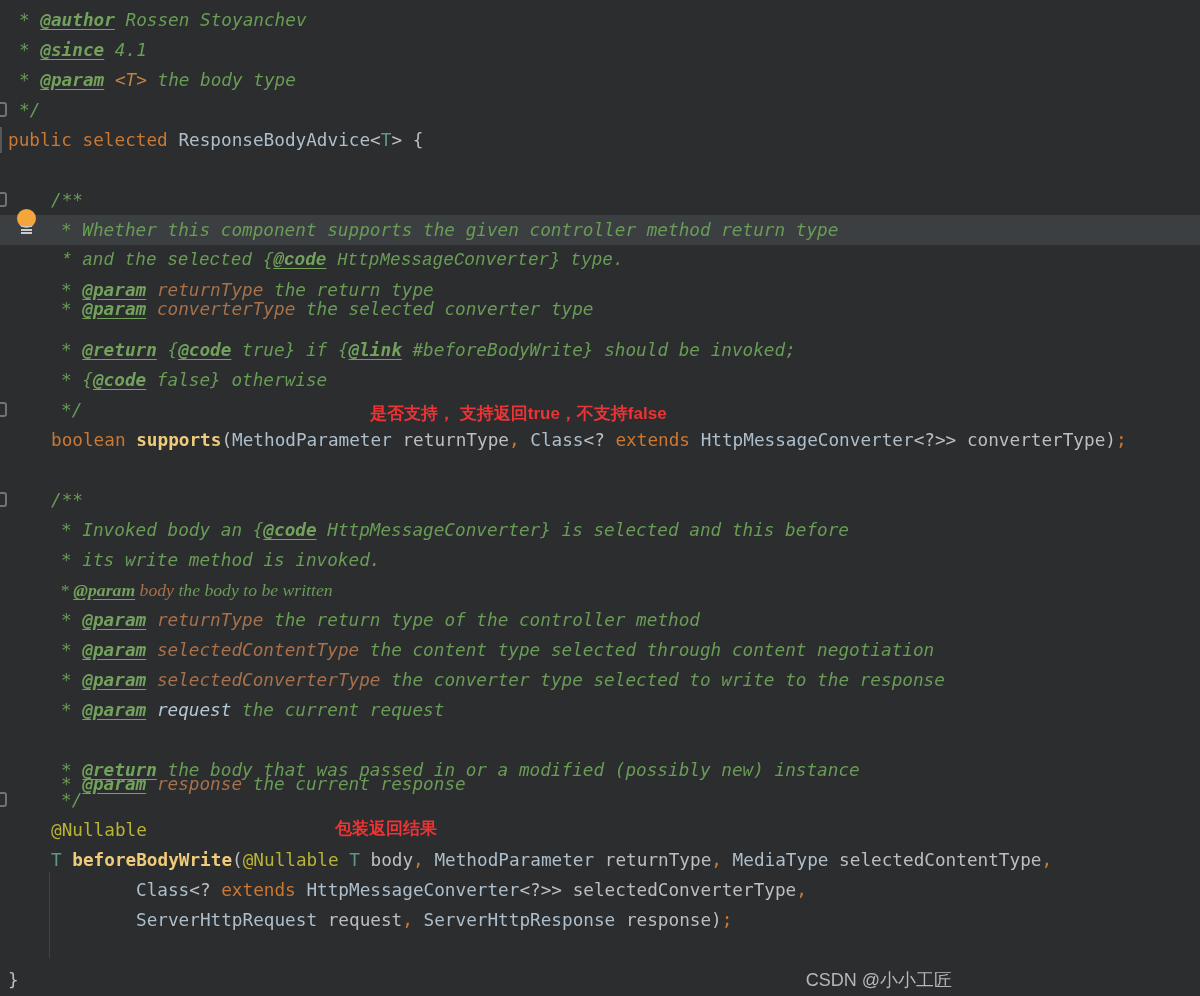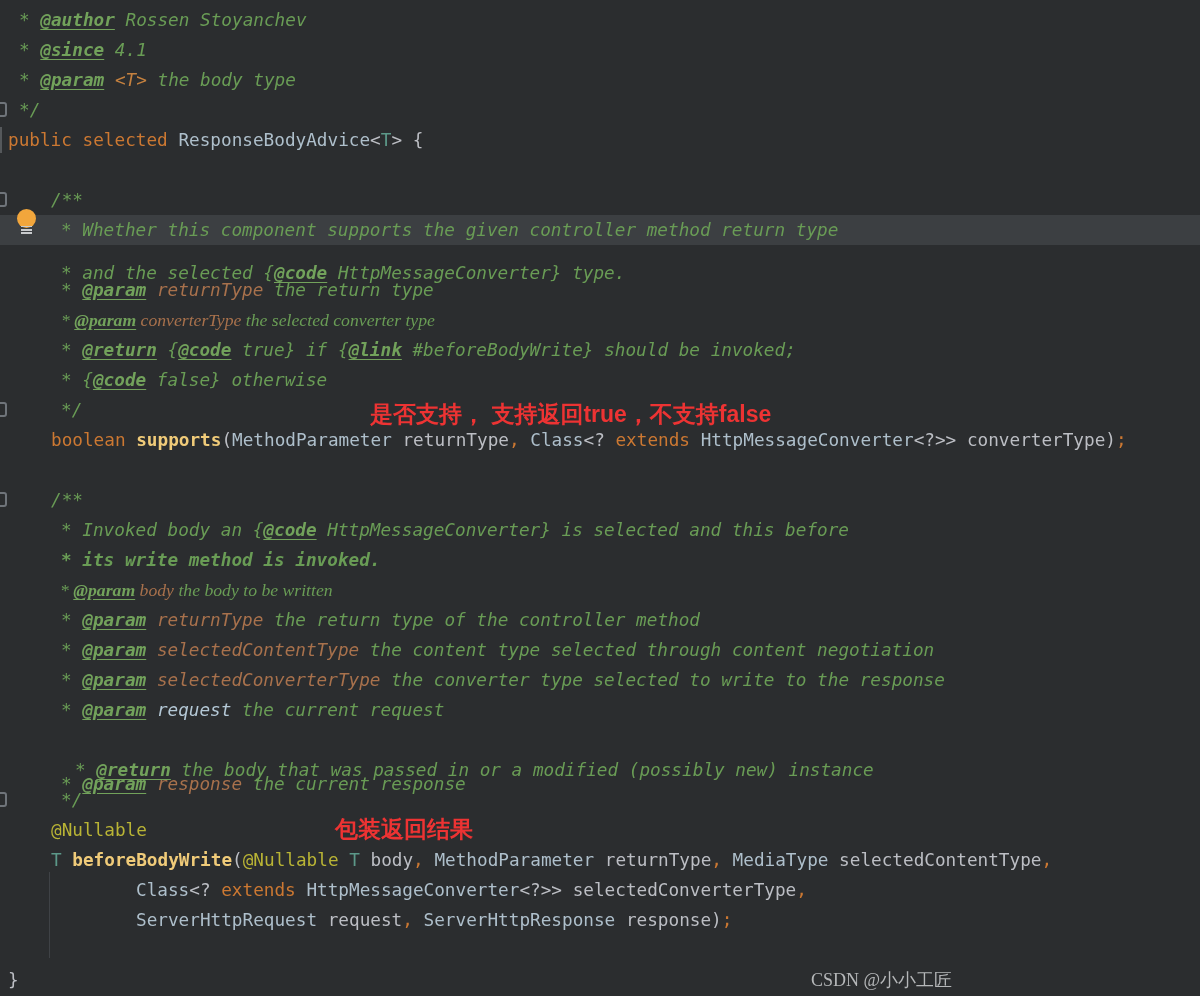--- a/index.html
+++ b/index.html
@@ -20,23 +20,23 @@
   .s-dr{color:var(--docreq);font-style:italic}
   .s-dT{color:var(--docT);font-style:italic}
   .s-k{color:var(--kw)}
   .s-i{color:var(--id)}
   .s-t{color:var(--type)}
   .s-m{color:var(--mth);font-weight:600}
   .s-a{color:var(--ann)}
   .s-g{color:var(--tp)}
   .s-o{color:var(--op)}
   .red-note{position:absolute;height:30px;line-height:30px;color:var(--red);
-    font-family:"Liberation Sans",sans-serif;font-weight:bold;font-size:23px;white-space:pre}
+    font-family:"Liberation Sans",sans-serif;font-weight:bold;font-size:17px;white-space:pre}
   .watermark{position:absolute;top:965px;right:12px;height:30px;line-height:30px;
-    color:var(--wm);font-family:Liberation Serif, serif;font-size:18px}
+    color:var(--wm);font-family:Liberation Sans, sans-serif;font-size:18px}
   .indent-guide{position:absolute;width:1px;background:var(--guide)}
   .caret-mark{position:absolute;width:2px;background:#55585B}
   .gutico{position:absolute;left:-6px;width:13px;height:15px;border:2px solid var(--gut);border-radius:3px}
   .bulb{position:absolute;width:20px;height:30px}
   .bulb .glass{width:19px;height:19px;border-radius:50%;background:#F2A63C;margin:0 auto}
   .bulb .base{width:11px;height:8px;margin:-2px auto 0;
     background:repeating-linear-gradient(to bottom,#C9CBCD 0 1.5px,transparent 1.5px 3.2px)}
 </style>
 </head>
 <body>
@@ -44,37 +44,37 @@
 <div id="editor">
   <div class="hl-row" id="hl-row" style="top: 215px;"></div>
   <div id="lines-layer">
       <div class="line" style="left: 19px; top: 5px;"><span class="s-d">* </span><span class="s-dt">@author</span><span class="s-d"> Rossen Stoyanchev</span></div>
       <div class="line" style="left: 19px; top: 35px;"><span class="s-d">* </span><span class="s-dt">@since</span><span class="s-d"> 4.1</span></div>
       <div class="line" style="left: 19px; top: 65px;"><span class="s-d">* </span><span class="s-dt">@param</span><span class="s-d"> </span><span class="s-dT">&lt;T&gt;</span><span class="s-d"> the body type</span></div>
       <div class="line" style="left: 19px; top: 95px;"><span class="s-d">*/</span></div>
       <div class="line" style="left: 8px; top: 125px;"><span class="s-k">public</span><span class="s-i"> </span><span class="s-k">selected</span><span class="s-i"> </span><span class="s-t">ResponseBodyAdvice</span><span class="s-i">&lt;</span><span class="s-g">T</span><span class="s-i">&gt; {</span></div>
       <div class="line" style="left: 51px; top: 185px;"><span class="s-d">/**</span></div>
       <div class="line" style="left: 61px; top: 215px;"><span class="s-d">* Whether this component supports the given controller method return type</span></div>
-      <div class="line" style="left: 61px; top: 258px;"><span class="s-d">* and the selected {</span><span class="s-dt">@code</span><span class="s-d"> HttpMessageConverter} type.</span></div>
+      <div class="line" style="left: 61px; top: 245px; font-family: Liberation Mono, monospace;"><span class="s-d">* and the selected {</span><span class="s-dt">@code</span><span class="s-d"> HttpMessageConverter} type.</span></div>
       <div class="line" style="left: 61px; top: 275px;"><span class="s-d">* </span><span class="s-dt">@param</span><span class="s-d"> </span><span class="s-dv">returnType</span><span class="s-d"> the return type</span></div>
-      <div class="line" style="left: 61px; top: 305px; font-family: Liberation Serif, serif;"><span class="s-d">* </span><span class="s-dt">@param</span><span class="s-d"> </span><span class="s-dv">converterType</span><span class="s-d"> the selected converter type</span></div>
+      <div class="line" style="left: 61px; top: 294px;"><span class="s-d">* </span><span class="s-dt">@param</span><span class="s-d"> </span><span class="s-dv">converterType</span><span class="s-d"> the selected converter type</span></div>
       <div class="line" style="left: 61px; top: 335px;"><span class="s-d">* </span><span class="s-dt">@return</span><span class="s-d"> {</span><span class="s-dt">@code</span><span class="s-d"> true} if {</span><span class="s-dt">@link</span><span class="s-d"> #beforeBodyWrite} should be invoked;</span></div>
       <div class="line" style="left: 61px; top: 365px;"><span class="s-d">* {</span><span class="s-dt">@code</span><span class="s-d"> false} otherwise</span></div>
       <div class="line" style="left: 61px; top: 395px;"><span class="s-d">*/</span></div>
       <div class="line" style="left: 51px; top: 425px;"><span class="s-k">boolean</span><span class="s-i"> </span><span class="s-m">supports</span><span class="s-i">(</span><span class="s-t">MethodParameter</span><span class="s-i"> returnType</span><span class="s-o">,</span><span class="s-i"> </span><span class="s-t">Class</span><span class="s-i">&lt;? </span><span class="s-k">extends</span><span class="s-i"> </span><span class="s-t">HttpMessageConverter</span><span class="s-i">&lt;?&gt;&gt; converterType</span><span class="s-i">)</span><span class="s-o">;</span></div>
       <div class="line" style="left: 51px; top: 485px;"><span class="s-d">/**</span></div>
       <div class="line" style="left: 61px; top: 515px;"><span class="s-d">* Invoked body an {</span><span class="s-dt">@code</span><span class="s-d"> HttpMessageConverter} is selected and this before</span></div>
-      <div class="line" style="left: 61px; top: 545px; font-weight: bold;"><span class="s-d">* its write method is invoked.</span></div>
+      <div class="line" style="left: 61px; top: 545px;"><span class="s-d">* its write method is invoked.</span></div>
       <div class="line" style="left: 60px; top: 575px; font-family: Liberation Serif, serif;"><span class="s-d">* </span><span class="s-dt">@param</span><span class="s-d"> </span><span class="s-dv">body</span><span class="s-d"> the body to be written</span></div>
       <div class="line" style="left: 61px; top: 605px;"><span class="s-d">* </span><span class="s-dt">@param</span><span class="s-d"> </span><span class="s-dv">returnType</span><span class="s-d"> the return type of the controller method</span></div>
       <div class="line" style="left: 61px; top: 635px;"><span class="s-d">* </span><span class="s-dt">@param</span><span class="s-d"> </span><span class="s-dv">selectedContentType</span><span class="s-d"> the content type selected through content negotiation</span></div>
       <div class="line" style="left: 61px; top: 665px;"><span class="s-d">* </span><span class="s-dt">@param</span><span class="s-d"> </span><span class="s-dv">selectedConverterType</span><span class="s-d"> the converter type selected to write to the response</span></div>
       <div class="line" style="left: 61px; top: 695px;"><span class="s-d">* </span><span class="s-dt">@param</span><span class="s-d"> </span><span class="s-dr">request</span><span class="s-d"> the current request</span></div>
       <div class="line" style="left: 61px; top: 725px; margin-top: 44px;"><span class="s-d">* </span><span class="s-dt">@param</span><span class="s-d"> </span><span class="s-dv">response</span><span class="s-d"> the current response</span></div>
-      <div class="line" style="left: 61px; top: 755px; margin-left: 14px;"><span class="s-d">* </span><span class="s-dt">@return</span><span class="s-d"> the body that was passed in or a modified (possibly new) instance</span></div>
+      <div class="line" style="left: 61px; top: 755px;"><span class="s-d">* </span><span class="s-dt">@return</span><span class="s-d"> the body that was passed in or a modified (possibly new) instance</span></div>
       <div class="line" style="left: 61px; top: 785px;"><span class="s-d">*/</span></div>
       <div class="line" style="left: 51px; top: 815px;"><span class="s-a">@Nullable</span></div>
       <div class="line" style="left: 51px; top: 845px;"><span class="s-g">T</span><span class="s-i"> </span><span class="s-m">beforeBodyWrite</span><span class="s-i">(</span><span class="s-a">@Nullable</span><span class="s-i"> </span><span class="s-g">T</span><span class="s-i"> body</span><span class="s-o">,</span><span class="s-i"> </span><span class="s-t">MethodParameter</span><span class="s-i"> returnType</span><span class="s-o">,</span><span class="s-i"> </span><span class="s-t">MediaType</span><span class="s-i"> selectedContentType</span><span class="s-o">,</span></div>
       <div class="line" style="left: 136px; top: 875px;"><span class="s-t">Class</span><span class="s-i">&lt;? </span><span class="s-k">extends</span><span class="s-i"> </span><span class="s-t">HttpMessageConverter</span><span class="s-i">&lt;?&gt;&gt; selectedConverterType</span><span class="s-o">,</span></div>
       <div class="line" style="left: 136px; top: 905px;"><span class="s-t">ServerHttpRequest</span><span class="s-i"> request</span><span class="s-o">,</span><span class="s-i"> </span><span class="s-t">ServerHttpResponse</span><span class="s-i"> response</span><span class="s-i">)</span><span class="s-o">;</span></div>
       <div class="line" style="left: 8px; top: 965px;"><span class="s-i">}</span></div>
     </div>
   <div id="overlay-layer">
       <div class="red-note" style="left: 370px; top: 399px;">是否支持， 支持返回true，不支持false</div>
       <div class="red-note" style="left: 335px; top: 814px;">包装返回结果</div>

